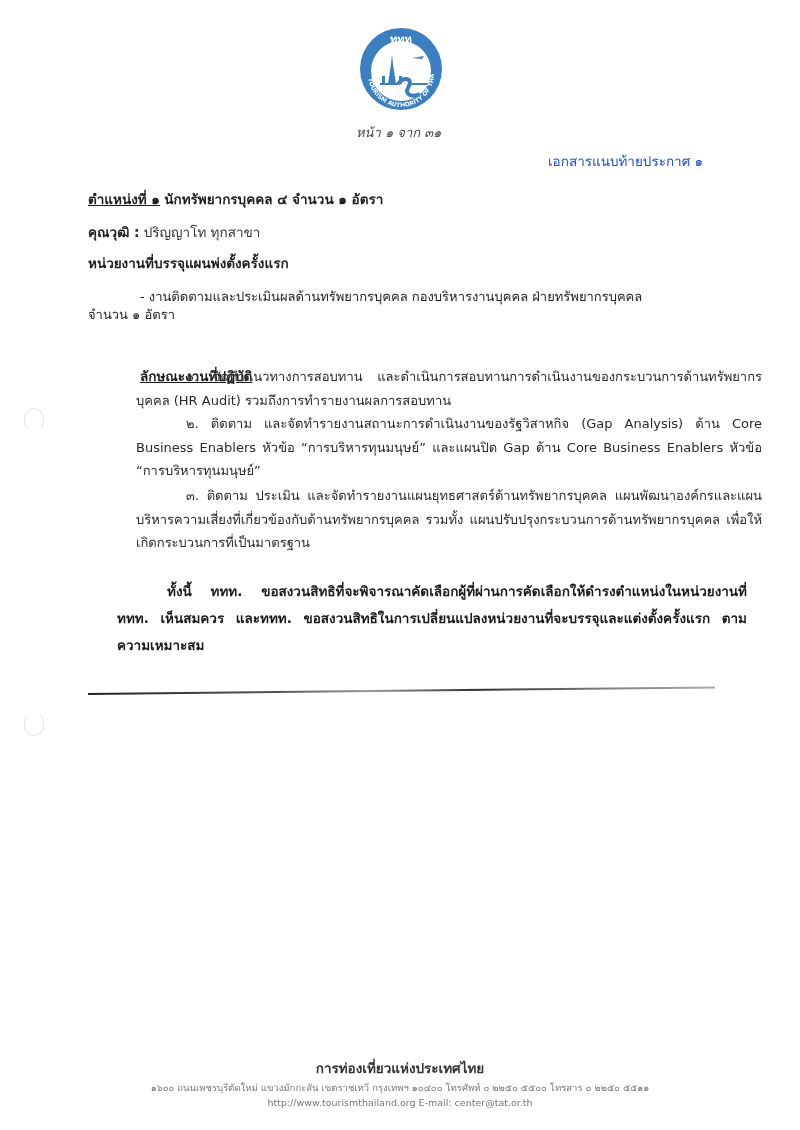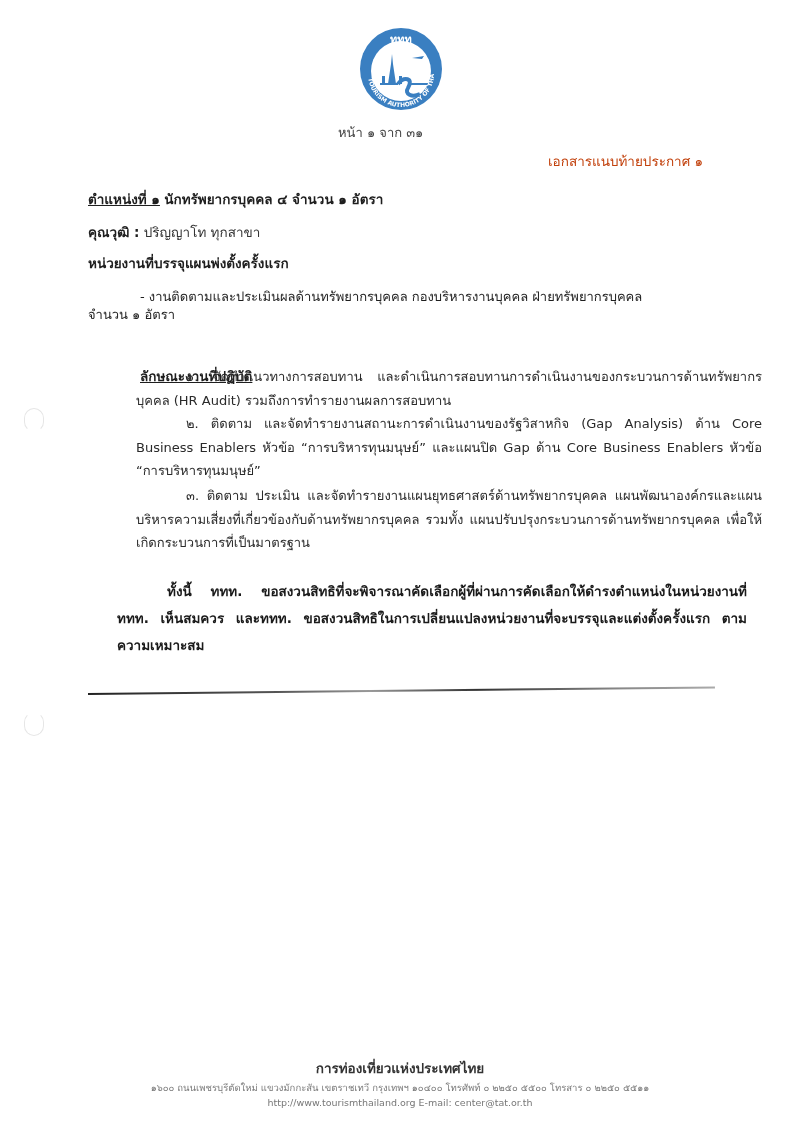--- a/index.html
+++ b/index.html
@@ -3,22 +3,22 @@
 <meta charset="utf-8">
 <style>
   html, body { margin: 0; padding: 0; }
   body {
     width: 800px; height: 1130px; position: relative; overflow: hidden;
     background: #ffffff; color: #222;
     font-family: "DejaVu Sans", "Liberation Sans", sans-serif;
   }
   .abs { position: absolute; }
   .logo { left: 358px; top: 26px; width: 86px; height: 86px; text-align: center; }
-  .page-no { left: 338px; top: 122px; font-size: 13px; color: #444; }
-  .annex { left: 548px; top: 150px; font-size: 13.5px; color: #c2410c; }
+  .page-no { left: 356px; top: 122px; font-size: 13px; color: #444; font-style: italic; }
+  .annex { left: 548px; top: 150px; font-size: 13.5px; color: #1d4ed8; }
   .line { left: 88px; font-size: 13.5px; white-space: nowrap; color: #1e1e1e; }
   .b { font-weight: bold; }
   .u { text-decoration: underline; margin-top: 28px; }
   .light { color: #333; }
   .para { position: absolute; left: 88px; width: 626px; font-size: 13px; line-height: 23.5px; color: #2a2a2a; text-align: justify; margin-left: 48px; }
   .para .indent { display: inline-block; width: 50px; }
   .closing { position: absolute; left: 88px; width: 630px; font-size: 13.5px; line-height: 27px; font-weight: bold; color: #1a1a1a; text-align: justify; }
   .rule { position: absolute; left: 88px; top: 693px; width: 627px; height: 2px;
           background: linear-gradient(90deg,#222 0%, #555 30%, #999 45%, #333 62%, #888 85%, #aaa 100%);
           transform: rotate(-0.6deg); transform-origin: left center; }

